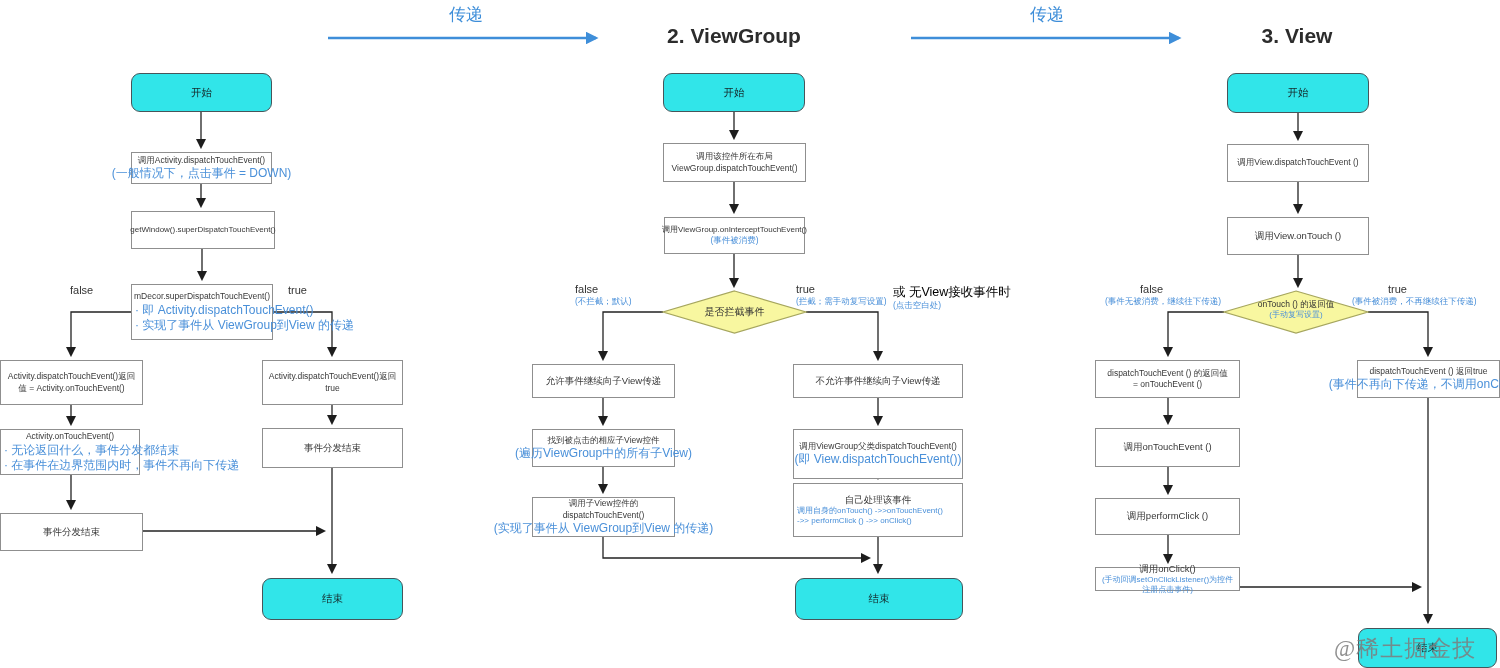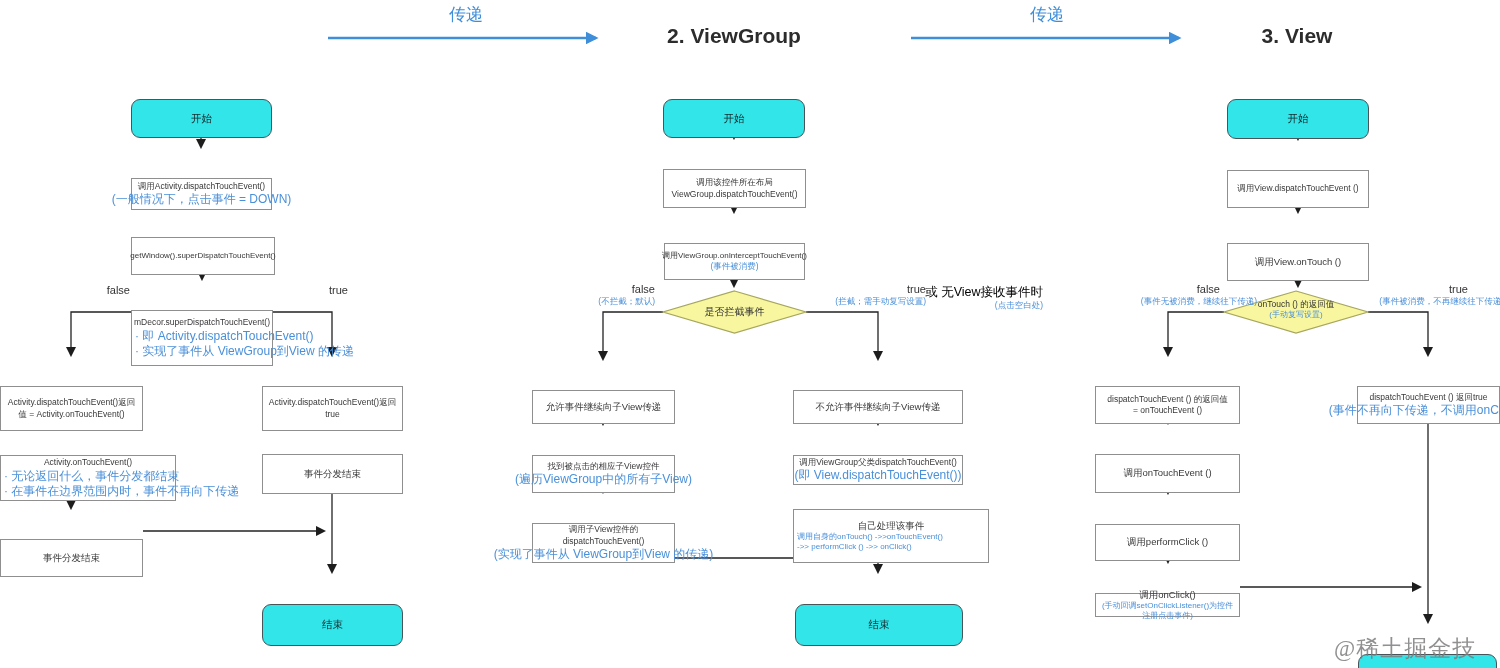--- a/index.html
+++ b/index.html
@@ -2,28 +2,28 @@
 <html><head>
 <meta charset="utf-8">
 <style>
   * { box-sizing: border-box; }
   html,body { margin:0; padding:0; background:#fff; }
   .canvas { position:relative; width:1500px; height:668px; background:#ffffff; overflow:hidden;
             font-family:"Liberation Sans","DejaVu Sans",sans-serif; }
   svg.wires { position:absolute; left:0; top:0; }
   .node { position:absolute; background:#fff; border:1px solid #8f8f8f; display:flex; flex-direction:column;
           align-items:center; justify-content:center; text-align:center; font-size:9.5px; color:#383838;
-          line-height:1.3; padding:2px 3px; z-index:2;margin-top:26px; }
+          line-height:1.3; padding:2px 3px; z-index:2; }
   .node.cyan { background:#31e5e9; border:1px solid #47555a; border-radius:9px; font-size:10.5px; color:#15282a; }
   .note { color:#4a90d9; font-size:8.5px; line-height:1.25; }
   .left-notes .note { align-self:stretch; text-align:left; }
   .fs8 { font-size:8px; } .fs85 { font-size:8.5px; } .fs75 { font-size:12px; } .nw { white-space:nowrap; }
   .col-title { position:absolute; font-weight:bold; font-size:21px; color:#2c2c2c; text-align:center; z-index:2; }
   .pass-label { position:absolute; color:#3e8ed9; font-size:17px; text-align:center; z-index:2; }
-  .branch { position:absolute; text-align:right; font-size:11px; color:#333; z-index:2; line-height:1.2; }
+  .branch { position:absolute; text-align:left; font-size:11px; color:#333; z-index:2; line-height:1.2; }
   .branch .blabel { font-size:11px; }
   .branch .note { font-size:8.5px; }
   .branch .or-main { font-size:12.5px; color:#000000; }
   .diamond-text { position:absolute; text-align:center; font-size:10px; color:#333; z-index:2; line-height:1.25; }
   .watermark { position:absolute; left:1334px; top:633px; font-family:"Liberation Serif","DejaVu Serif",serif;
                font-size:23px; color:#7d7d7d; opacity:0.85; letter-spacing:1px; z-index:6; }
 </style>
 </head>
 <body>
 
@@ -118,21 +118,21 @@
   </div>
 
   <div class="node" style="left:0px;top:360px;width:143px;height:45px">
     <div class="fs85">Activity.dispatchTouchEvent()返回值 = Activity.onTouchEvent()</div>
   </div>
 
   <div class="node" style="left:262px;top:360px;width:141px;height:45px">
     <div class="fs85">Activity.dispatchTouchEvent()返回true</div>
   </div>
 
-  <div class="node left-notes" style="left:0px;top:429px;width:176px;height:46px">
+  <div class="node left-notes" style="left:0px;top:429px;width:140px;height:46px">
     <div class="fs85 nw">Activity.onTouchEvent()</div>
     <div class="note fs75 nw">· 无论返回什么，事件分发都结束</div>
     <div class="note fs75 nw">· 在事件在边界范围内时，事件不再向下传递</div>
   </div>
 
   <div class="node" style="left:0px;top:513px;width:143px;height:38px">
     <div>事件分发结束</div>
   </div>
 
   <div class="node" style="left:262px;top:428px;width:141px;height:40px">
@@ -184,26 +184,26 @@
   <div class="node" style="left:532px;top:497px;width:143px;height:40px">
     <div class="fs85 nw">调用子View控件的</div>
     <div class="fs85 nw">dispatchTouchEvent()</div>
     <div class="note fs75 nw">(实现了事件从 ViewGroup到View 的传递)</div>
   </div>
 
   <div class="node" style="left:793px;top:364px;width:170px;height:34px">
     <div class="nw">不允许事件继续向子View传递</div>
   </div>
 
-  <div class="node" style="left:793px;top:429px;width:170px;height:30px">
+  <div class="node" style="left:793px;top:429px;width:170px;height:50px">
     <div class="fs85 nw">调用ViewGroup父类dispatchTouchEvent()</div>
     <div class="note fs75 nw">(即 View.dispatchTouchEvent())</div>
   </div>
 
-  <div class="node left-notes" style="left:793px;top:483px;width:196px;height:54px">
+  <div class="node left-notes" style="left:793px;top:483px;width:170px;height:54px">
     <div>自己处理该事件</div>
     <div class="note fs8 nw">调用自身的onTouch() -&gt;&gt;onTouchEvent()</div>
     <div class="note fs8 nw">-&gt;&gt; performClick () -&gt;&gt; onClick()</div>
   </div>
 
   <div class="node cyan" style="left:795px;top:578px;width:168px;height:42px">
     <div>结束</div>
   </div>
 
   <div class="node cyan" style="left:1227px;top:73px;width:142px;height:40px">

